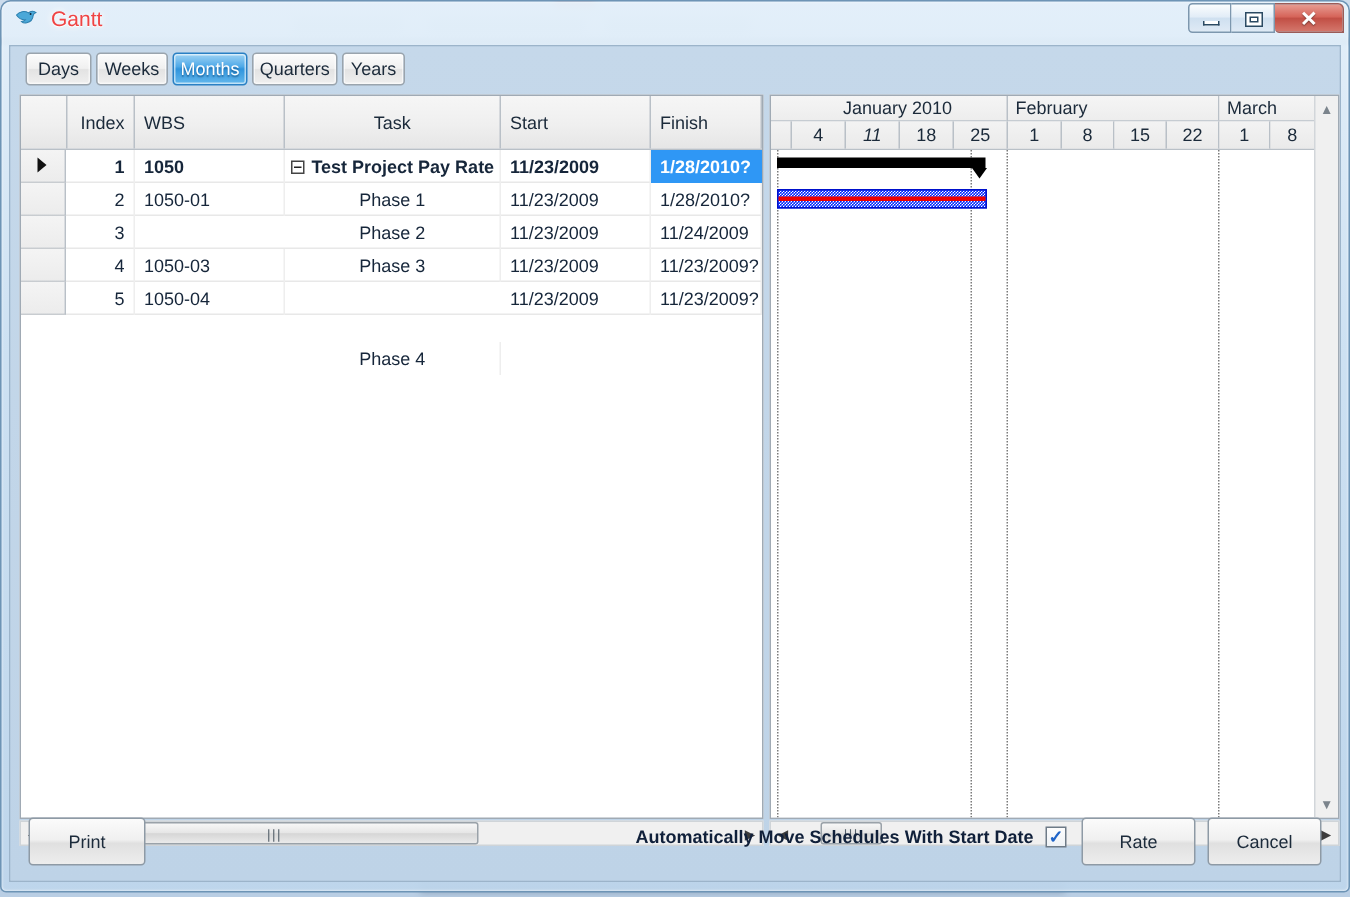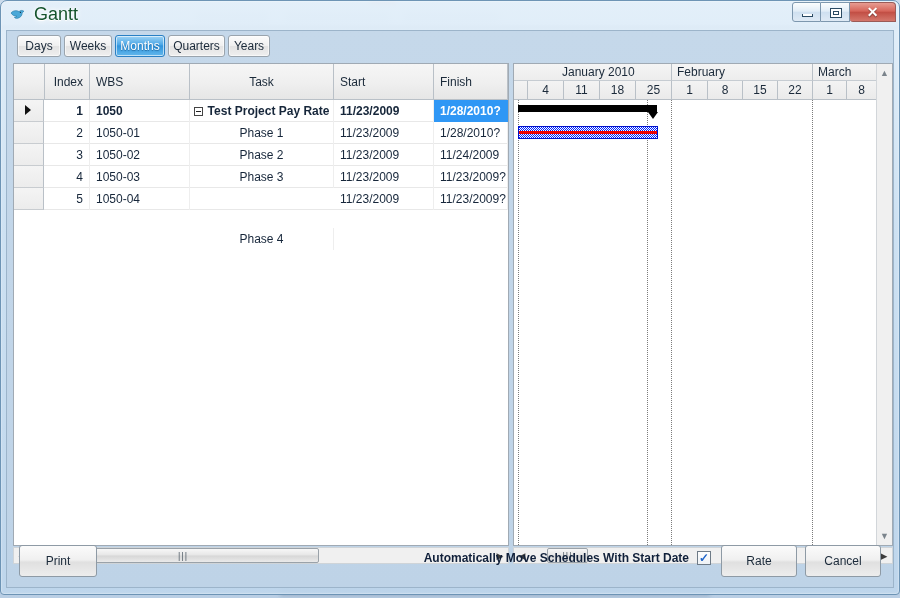--- a/index.html
+++ b/index.html
@@ -56,21 +56,21 @@
   }
   #titlebar {
     position: absolute; left: 0; top: 0; width: 900px; height: 30px;
   }
   .title-left {
     position: absolute; left: 9px; top: 4px;
     display: flex; align-items: center; gap: 8px;
   }
   .app-icon { width: 17px; height: 16px; display: block; }
   .title-text {
-    font-size: 18px; color: #14532d;
+    font-size: 14px; color: #ef4444;
     text-shadow: 0 0 4px #fff, 0 0 7px #fff, 0 1px 0 #fff;
     white-space: nowrap;
   }
   
   .wbtns { position: absolute; right: 4px; top: 2px; display: flex; }
   .wbtn {
     width: 29px; height: 20px;
     border: 1px solid #7d97ae;
     border-left: none;
     background: linear-gradient(180deg,#fbfdfe 0%,#e2edf7 45%,#cfe0f0 52%,#dfeaf5 100%);
@@ -471,25 +471,20 @@
               </span>
             </div>
           </div>
           <div class="grow" style="top: 80px;">
             <div class="gutter"></div>
             <div class="gcell num" style="left: 31px; width: 45px;">
               <span class="tasktext">
                 <span>3</span>
               </span>
             </div>
-            <div class="gcell" style="left: 76px; width: 100px;">
-              <span class="tasktext">
-                <span>1050-02</span>
-              </span>
-            </div>
             <div class="gcell ctr" style="left: 176px; width: 144px;">
               <span class="tasktext">
                 <span>Phase 2</span>
               </span>
             </div>
             <div class="gcell" style="left: 320px; width: 100px;">
               <span class="tasktext">
                 <span>11/23/2009</span>
               </span>
             </div>
@@ -568,21 +563,21 @@
           </div>
           <div class="monthcell" style="left: 299px; width: 64px;">
             <span>March</span>
           </div>
           <div class="weekcell" style="left: 0px; width: 14px;">
             <span></span>
           </div>
           <div class="weekcell" style="left: 14px; width: 36px;">
             <span>4</span>
           </div>
-          <div class="weekcell" style="left: 50px; width: 36px;">
+          <div class="weekcell" style="left: 50px; width: 36px; font-style: italic;">
             <span>11</span>
           </div>
           <div class="weekcell" style="left: 86px; width: 36px;">
             <span>18</span>
           </div>
           <div class="weekcell" style="left: 122px; width: 36px;">
             <span>25</span>
           </div>
           <div class="weekcell" style="left: 158px; width: 36px;">
             <span>1</span>

